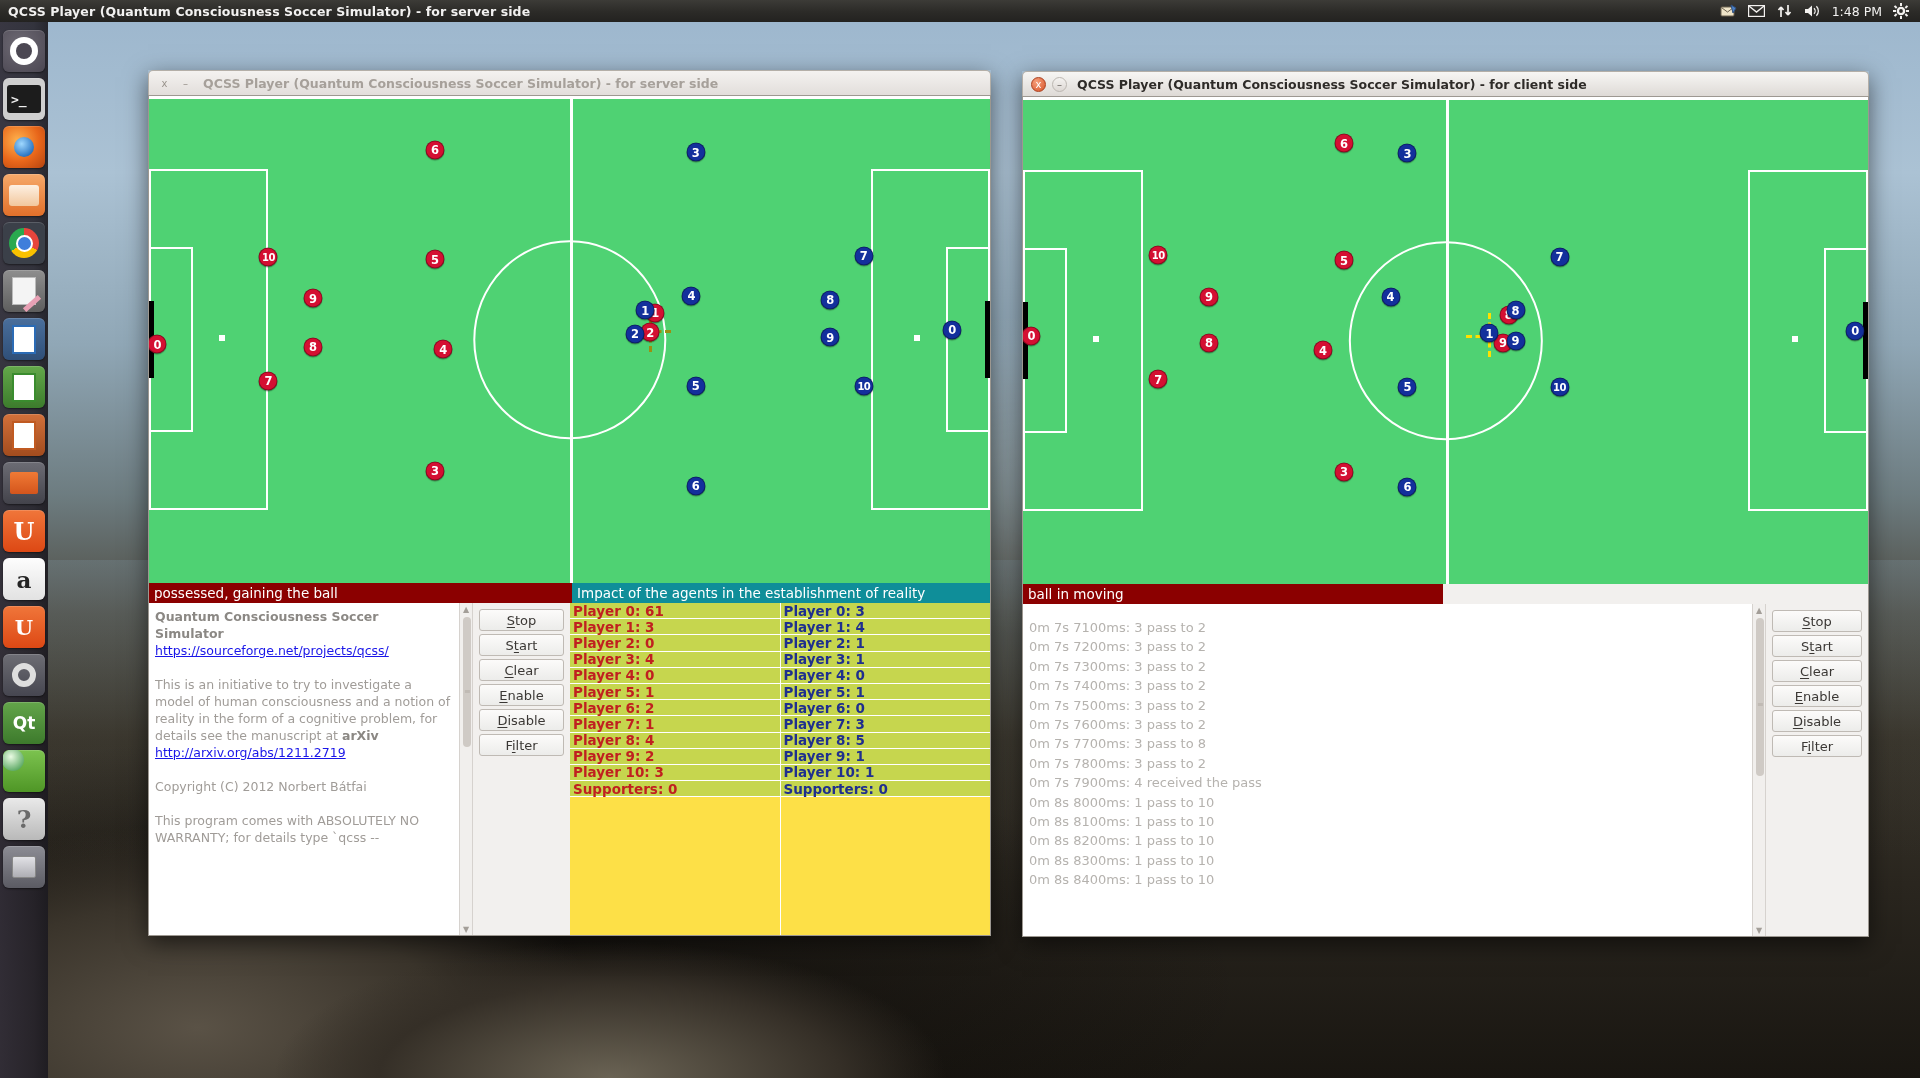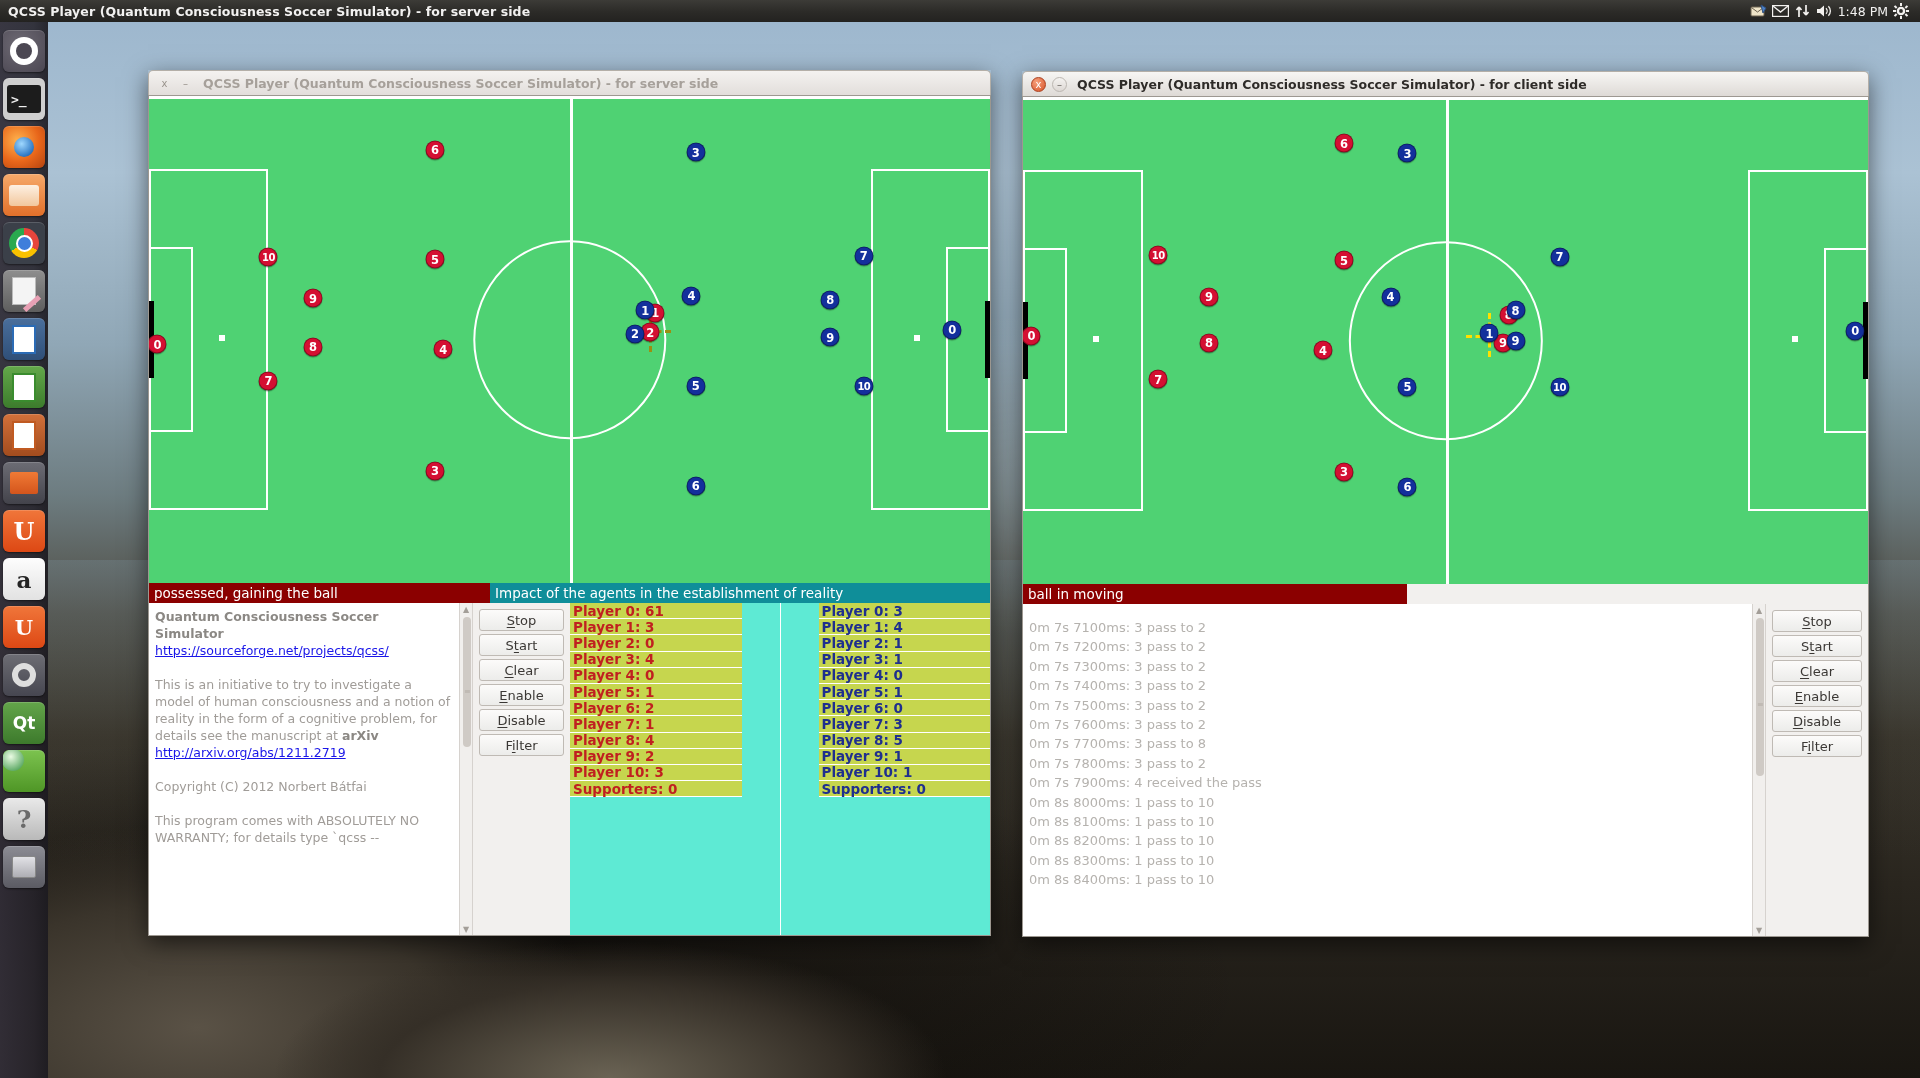--- a/index.html
+++ b/index.html
@@ -36,21 +36,21 @@
   
   #top-panel {
     position:absolute; top:0; left:0; width:1920px; height:22px;
     background: linear-gradient(180deg,#3c3b37 0%,#2c2b28 52%,#232220 100%);
     color:#f2f1f0; display:flex; align-items:center;
     font-size:12.5px; font-weight:bold;
     font-family:"DejaVu Sans", sans-serif;
     z-index:50;
   }
   #top-panel .title { padding-left:8px; letter-spacing:.1px; }
-  #top-panel .tray { margin-left:auto; display:flex; align-items:center; gap:4px; padding-right:10px; font-weight:normal;}
+  #top-panel .tray { margin-left:auto; display:flex; align-items:center; gap:10px; padding-right:10px; font-weight:normal;}
   #top-panel .tray .ic { display:inline-flex; align-items:center; justify-content:center; width:18px; height:16px; }
   #top-panel .clock { font-size:12.5px; font-weight:normal; }
 
   
   #launcher {
     position:absolute; top:22px; left:0; width:48px; bottom:0;
     background: linear-gradient(90deg, rgba(48,44,54,.92), rgba(36,33,41,.88) 70%, rgba(28,26,32,.92));
     z-index:40; padding-top:5px;
   }
   .lnk {
@@ -191,21 +191,21 @@
   
   .btnstack { background:#f2f0ee; padding:6px 6px 0 6px; display:flex; flex-direction:column; gap:3px; }
   .gbtn {
     height:22px; min-width:84px; background:linear-gradient(180deg,#fcfbfa,#ececea);
     border:1px solid #bfbab4; border-radius:3px; color:#3b3835; font-size:13px;
     display:flex; align-items:center; justify-content:center; cursor:pointer;
   }
   .gbtn u { text-underline-offset:2px; }
 
   
-  .stats { display:flex; background:#5eead4;gap:38px; }
+  .stats { display:flex; background:#fde047; }
   .statscol { flex:1; }
   .statsrow {
     background:#c6d64e; border-bottom:1px solid #ffffff;
     font:bold 13.5px "DejaVu Sans",sans-serif; height:16.2px;
     display:flex; align-items:center; padding-left:3px; white-space:nowrap;
   }
   .statsrow.red  { color:#c02020; }
   .statsrow.blue { color:#1f2f8e; }
   .divider-v { width:1px; background:#fff; }
 </style>
@@ -372,21 +372,21 @@
           <div class="player blue" style="left: 57.8%; top: 48.8%;">2</div>
           <div class="player blue" style="left: 81%; top: 49.5%;">9</div>
           <div class="player blue" style="left: 95.5%; top: 48%;">0</div>
           <div class="player blue" style="left: 65%; top: 59.5%;">5</div>
           <div class="player blue n10" style="left: 85%; top: 59.5%;">10</div>
           <div class="player blue" style="left: 65%; top: 80%;">6</div>
         </div>
     </div>
 
     <div style="display:flex; height:20px;">
-      <div class="bar-dark" style="width:341px;">possessed, gaining the ball</div>
+      <div class="bar-dark" style="width:423px;">possessed, gaining the ball</div>
       <div class="bar-teal" style="flex:1;">Impact of the agents in the establishment of reality</div>
     </div>
 
     <div style="display:flex; flex:1; min-height:0;">
 
       <div class="infopane" style="width:310px;">
         <div style="font-weight:bold; color:#8b8884;">Quantum Consciousness Soccer Simulator</div>
         <div><a href="#">https://sourceforge.net/projects/qcss/</a></div>
         <div style="height:17px;"></div>
         <div><span>This is an initiative to try to investigate a model of human consciousness and a notion of reality in the form of a cognitive problem, for details see the manuscript at </span><b>arXiv</b></div>
@@ -509,21 +509,21 @@
           <div class="player blue" style="left: 58.3%; top: 50%;">9</div>
           <div class="player blue" style="left: 45.5%; top: 59.5%;">5</div>
           <div class="player blue n10" style="left: 63.5%; top: 59.5%;">10</div>
           <div class="player blue" style="left: 45.5%; top: 80%;">6</div>
           <div class="player blue" style="left: 55.2%; top: 48.5%;">1</div>
           <div class="player blue" style="left: 98.5%; top: 48%;">0</div>
         </div>
     </div>
 
     <div style="display:flex; height:20px;">
-      <div class="bar-dark" style="width:384px;">ball in moving</div>
+      <div class="bar-dark" style="width:420px;">ball in moving</div>
       <div style="flex:1; background:#f2f0ee;"></div>
     </div>
 
     <div style="display:flex; flex:1; min-height:0;">
       <div class="logpane" id="client-log" style="flex:1;">
           <div>0m 7s 7100ms:  3 pass to 2</div>
           <div>0m 7s 7200ms:  3 pass to 2</div>
           <div>0m 7s 7300ms:  3 pass to 2</div>
           <div>0m 7s 7400ms:  3 pass to 2</div>
           <div>0m 7s 7500ms:  3 pass to 2</div>

